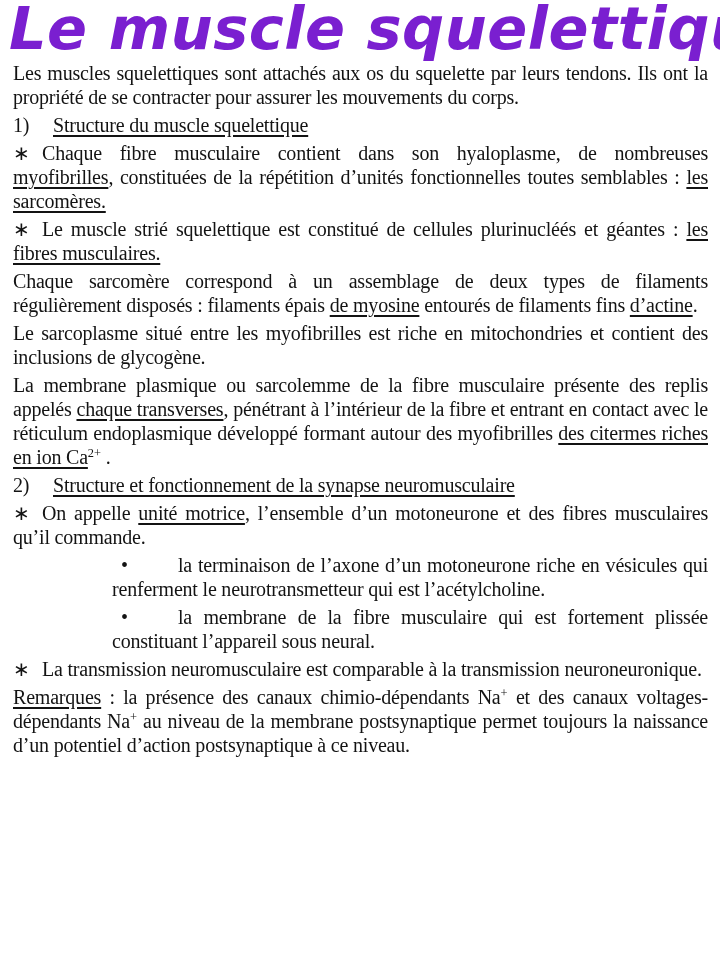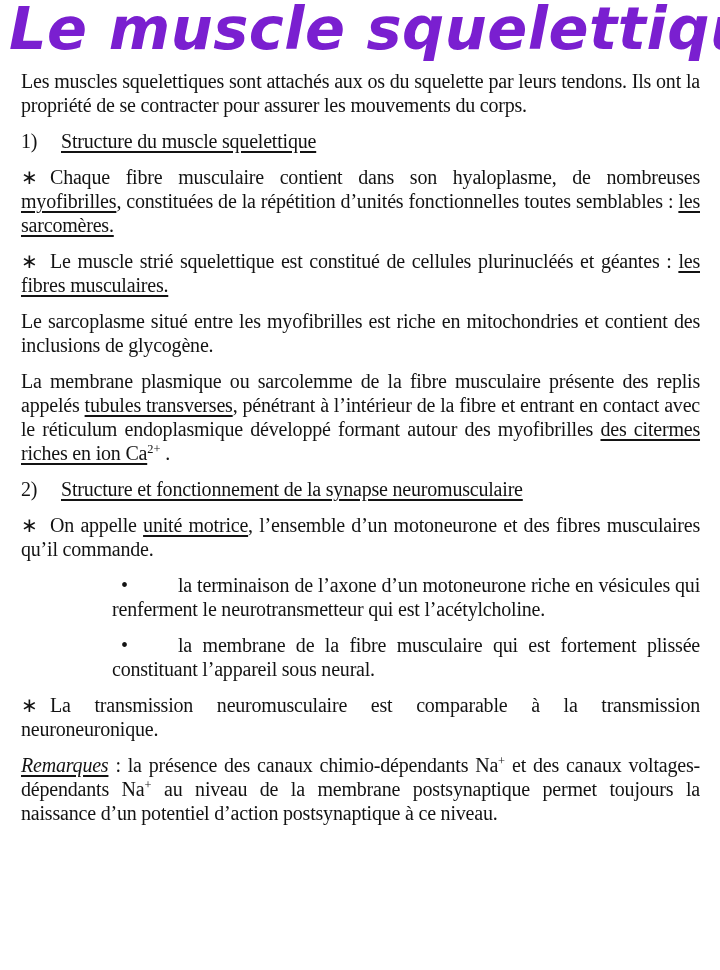--- a/index.html
+++ b/index.html
@@ -29,28 +29,28 @@
     text-align: center;
     font-family: "DejaVu Sans", sans-serif;
     font-style: italic;
     font-weight: 700;
     font-size: 59px;
     line-height: 56px;
     letter-spacing: 0.5px;
     white-space: nowrap;
   }
   .para {
-    margin: 12px;
+    margin: 4px;
   }
   .u {
     text-decoration: underline;
     text-decoration-thickness: 1.5px;
     text-underline-offset: 2.5px;
   }
-  .i { font-style: italic; }
+  .i { }
   .marker {
     display: inline-block;
     width: 29px;
   }
   .heading .marker { width: 40px; }
   .bullet { margin-left: 103px; }
   .bullet .marker {
     box-sizing: border-box;
     width: 66px;
     padding-left: 9px;
@@ -69,24 +69,25 @@
   <h1 class="title" style="color: rgb(122, 31, 208);">Le muscle squelettique</h1>
 
   <p class="para"><span>Les muscles squelettiques sont attachés aux os du squelette par leurs tendons. Ils ont la propriété de se contracter pour assurer les mouvements du corps.</span></p>
 
   <p class="para heading"><span class="marker">1)</span><span class="u">Structure du muscle squelettique</span></p>
 
   <p class="para"><span class="marker">∗</span><span>Chaque fibre musculaire contient dans son hyaloplasme, de nombreuses </span><span class="u">myofibrilles</span><span>, constituées de la répétition d’unités fonctionnelles toutes semblables : </span><span class="u">les sarcomères.</span></p>
 
   <p class="para"><span class="marker">∗</span><span>Le muscle strié squelettique est constitué de cellules plurinucléés et géantes : </span><span class="u">les fibres musculaires.</span></p>
 
+  <p class="para"><span>Chaque sarcomère correspond à un assemblage de deux types de filaments régulièrement disposés : filaments épais </span><span class="u">de myosine</span><span> entourés de filaments fins </span><span class="u">d’actine</span><span>.</span></p>
 
   <p class="para"><span>Le sarcoplasme situé entre les myofibrilles est riche en mitochondries et contient des inclusions de glycogène.</span></p>
 
-  <p class="para"><span>La membrane plasmique ou sarcolemme de la fibre musculaire présente des replis appelés </span><span class="u">tubules transverses</span><span>, pénétrant à l’intérieur de la fibre et entrant en contact avec le réticulum endoplasmique développé formant autour des myofibrilles </span><span class="u">des citermes riches en ion  Ca</span><sup>2+</sup><span> .</span></p>
+  <p class="para"><span>La membrane plasmique ou sarcolemme de la fibre musculaire présente des replis appelés </span><span class="u">chaque transverses</span><span>, pénétrant à l’intérieur de la fibre et entrant en contact avec le réticulum endoplasmique développé formant autour des myofibrilles </span><span class="u">des citermes riches en ion  Ca</span><sup>2+</sup><span> .</span></p>
 
   <p class="para heading"><span class="marker">2)</span><span class="u">Structure et fonctionnement de la synapse neuromusculaire</span></p>
 
 
   <p class="para"><span class="marker">∗</span><span>On appelle </span><span class="u">unité motrice</span><span>, l’ensemble d’un motoneurone et des fibres musculaires qu’il commande.</span></p>
 
 
   <p class="para bullet"><span class="marker">•</span><span>la terminaison de l’axone d’un motoneurone riche en vésicules qui renferment le neurotransmetteur qui est l’acétylcholine.</span></p>
 
   <p class="para bullet"><span class="marker">•</span><span>la membrane de la fibre musculaire qui est fortement plissée constituant l’appareil sous neural.</span></p>

